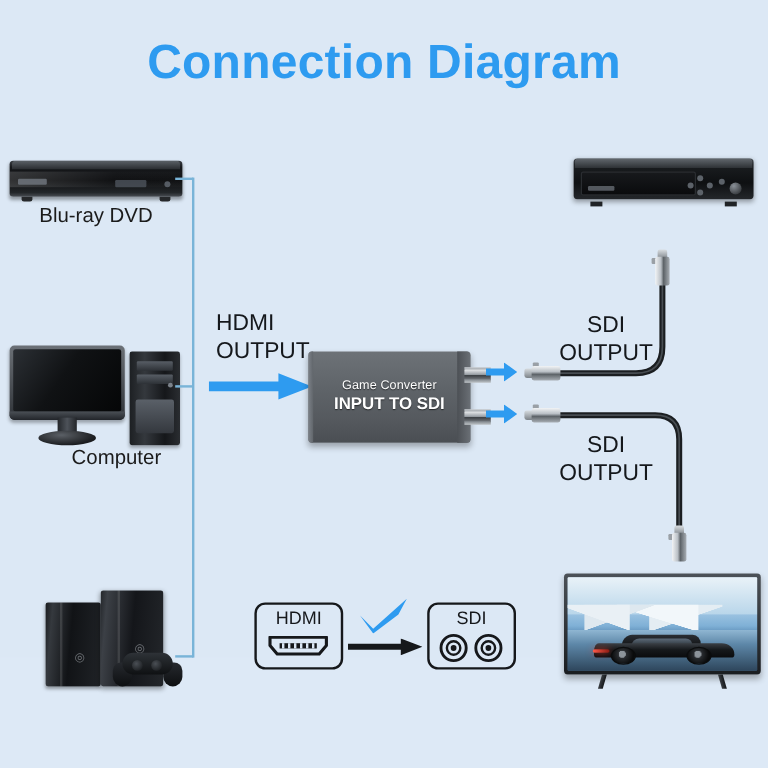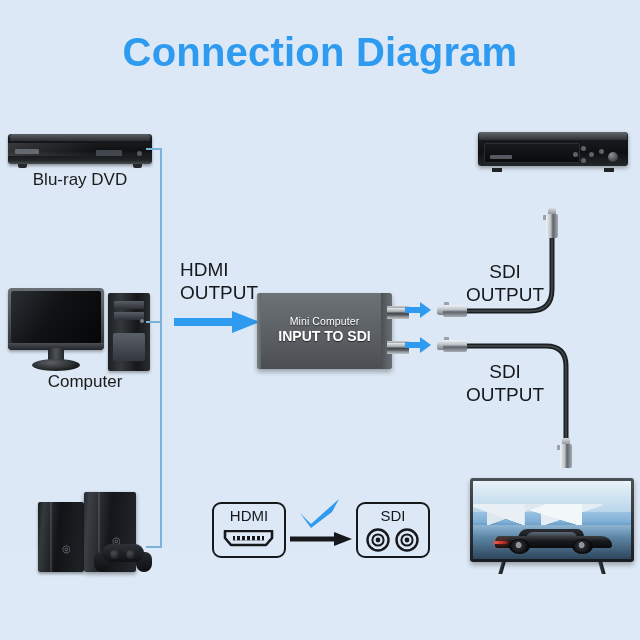--- a/index.html
+++ b/index.html
@@ -388,21 +388,21 @@
       </div>
     <div class="mon-neck"></div>
     <div class="mon-base"></div>
     <div class="tower">
       <div class="tw-bay" style="top:8px;"></div>
       <div class="tw-bay" style="top:19px;"></div>
       <div class="tw-led"></div>
       <div class="tw-panel"></div>
     </div>
   </div>
-  <div class="abs dev-label" style="left:0px; top:372px; width:170px;">Computer</div>
+  <div class="abs dev-label" style="left:12px; top:372px; width:170px;">Computer</div>
 
   <div class="abs" id="console">
     <div class="ps-a">
         <div class="ps-split" style="left:12px;"></div>
       <div class="ps-logo" style="left:24px; top:42px;">◎</div>
       </div>
     <div class="ps-b">
         <div class="ps-split" style="left:14px;"></div>
       <div class="ps-logo" style="left:28px; top:44px;">◎</div>
       </div>
@@ -431,21 +431,21 @@
     <svg width="86" height="24" viewBox="0 0 86 24">
       <path d="M0 8 H58 V1 L86 12 L58 23 V16 H0 Z" fill="#2e9bf0"></path>
     </svg>
   </div>
 
   <div class="abs" id="converter">
     <div class="conv-body">
       <div class="conv-left-edge"></div>
       <div class="conv-edge"></div>
       <div class="conv-text">
-        <div class="conv-t1">Mini Computer</div>
+        <div class="conv-t1">Game Converter</div>
         <div class="conv-t2">INPUT TO SDI</div>
       </div>
     </div>
     <div class="bnc-port" style="left:130px; top:13px;">
       <div class="nut"></div>
         <div class="ring"></div>
         <div class="nut2"></div>
     </div>
     <div class="bnc-port" style="left:130px; top:48px;">
       <div class="nut"></div>

